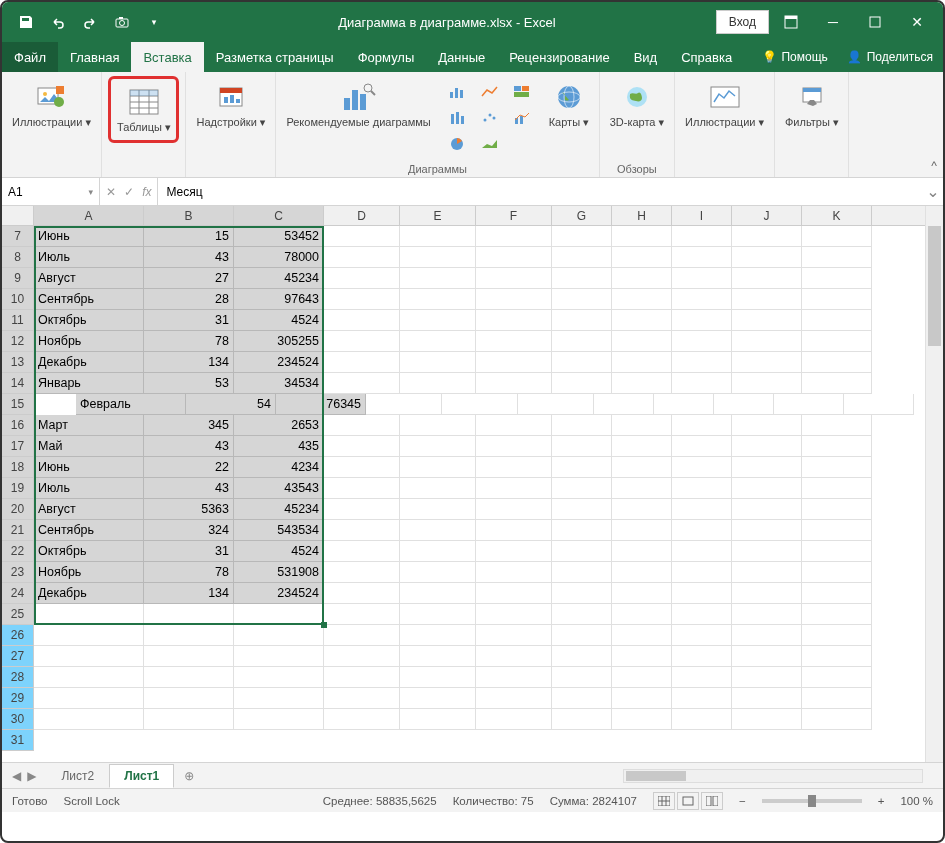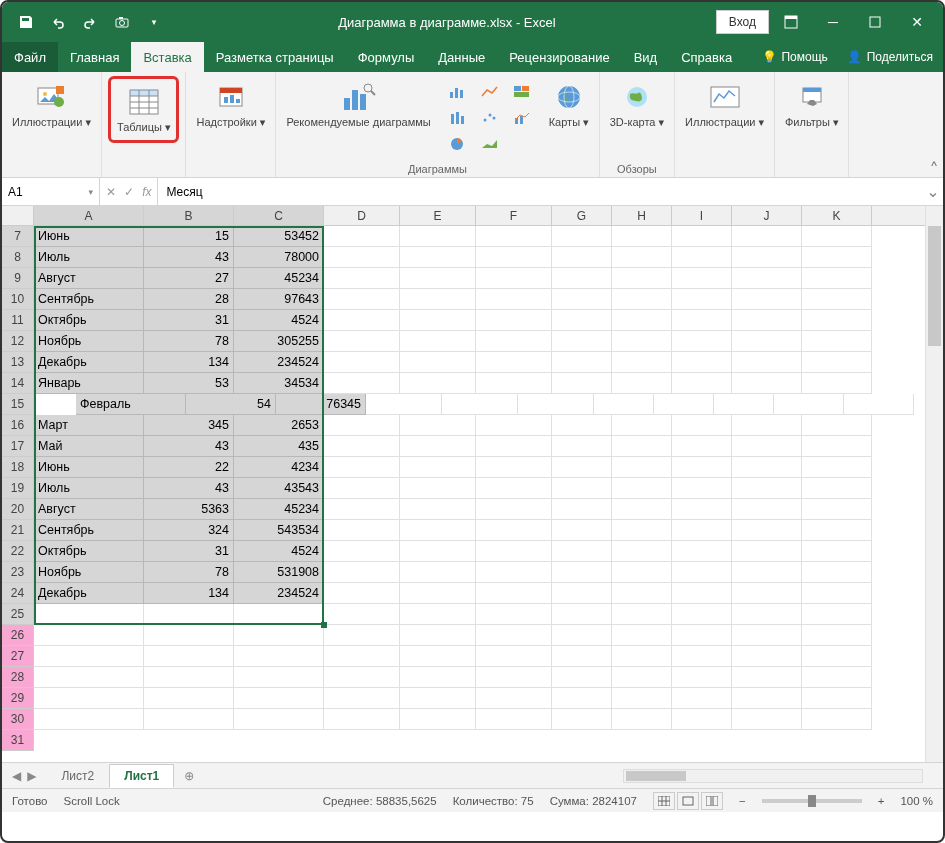--- a/index.html
+++ b/index.html
@@ -44,21 +44,21 @@
 .fb-input { flex: 1; display: flex; align-items: center; padding: 0 8px; font-size: 12px; }
 .fb-expand { width: 20px; display: flex; align-items: center; justify-content: center; color: #888; }
 
 
 .grid-wrap { position: relative; height: 556px; overflow: hidden; background: #fff; }
 .corner { position: absolute; left: 0; top: 0; width: 32px; height: 20px; background: #f0f0f0; border-right: 1px solid #ccc; border-bottom: 1px solid #ccc; }
 .col-headers { position: absolute; left: 32px; top: 0; right: 18px; height: 20px; display: flex; background: #f0f0f0; border-bottom: 1px solid #ccc; }
 .col-h { border-right: 1px solid #ccc; text-align: center; font-size: 12px; color: #444; line-height: 20px; }
 .col-h.sel { background: #d6d6d6; }
 .row-headers { position: absolute; left: 0; top: 20px; width: 32px; }
-.row-h { height: 21px; border-bottom: 1px solid #ccc; border-right: 1px solid #ccc; text-align: center; font-size: 12px; color: #444; line-height: 21px; background: #f9a8d4; }
+.row-h { height: 21px; border-bottom: 1px solid #ccc; border-right: 1px solid #ccc; text-align: center; font-size: 12px; color: #444; line-height: 21px; background: #7dd3fc; }
 .row-h.sel { background: #d6d6d6; }
 .cells { position: absolute; left: 32px; top: 20px; right: 18px; }
 .row { display: flex; height: 21px; }
 .cell { border-right: 1px solid #e0e0e0; border-bottom: 1px solid #e0e0e0; font-size: 12.5px; padding: 0 4px; line-height: 20px; white-space: nowrap; overflow: hidden; }
 .cell.sel { background: #d6d6d6; border-right: 1px solid #b8b8b8; border-bottom: 1px solid #b8b8b8; }
 .cell.num { text-align: right; }
 .vscroll { position: absolute; right: 0; top: 0; width: 18px; bottom: 0; background: #f0f0f0; border-left: 1px solid #e0e0e0; }
 .vthumb { position: absolute; left: 2px; right: 2px; top: 20px; height: 120px; background: #c8c8c8; }
 .sel-border { position: absolute; border: 2px solid #217346; pointer-events: none; }
 .sel-handle { position: absolute; width: 6px; height: 6px; background: #217346; }

